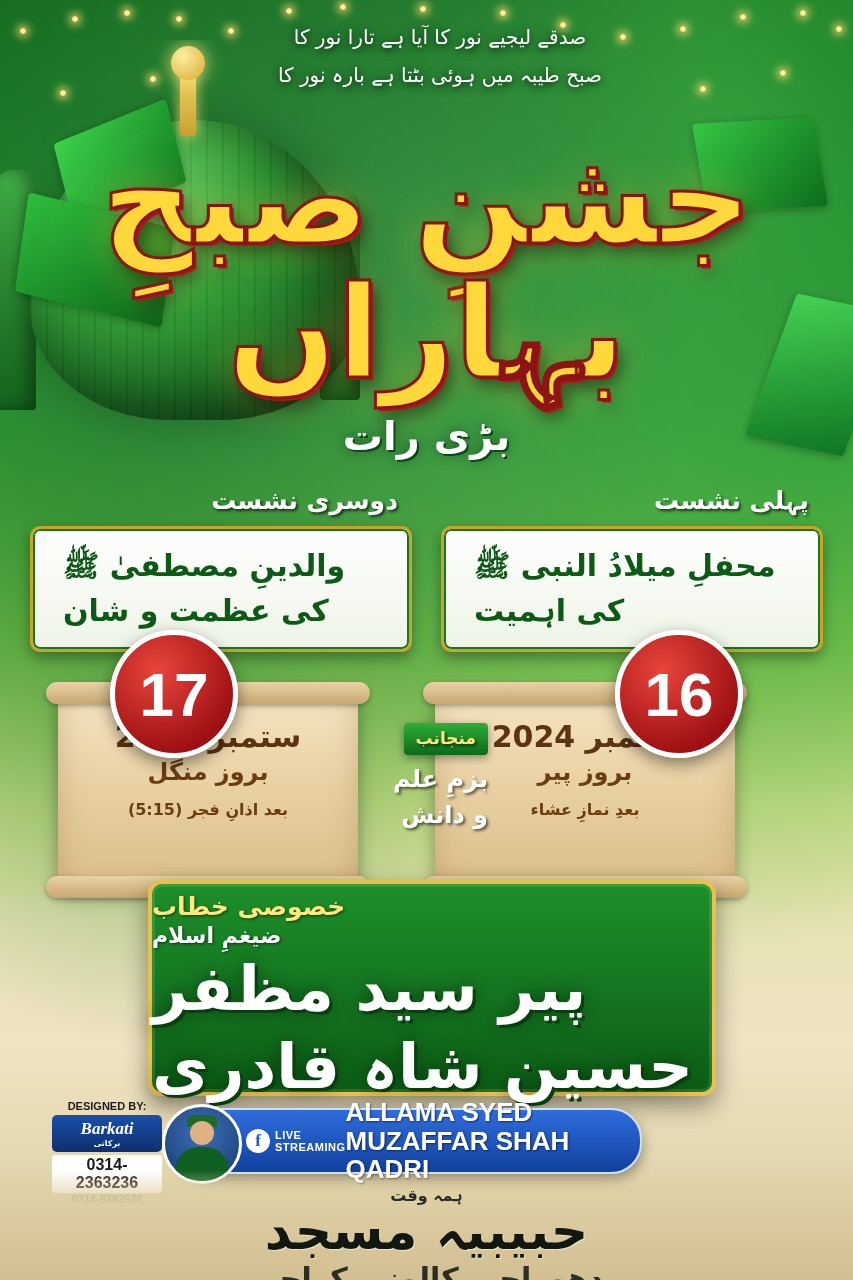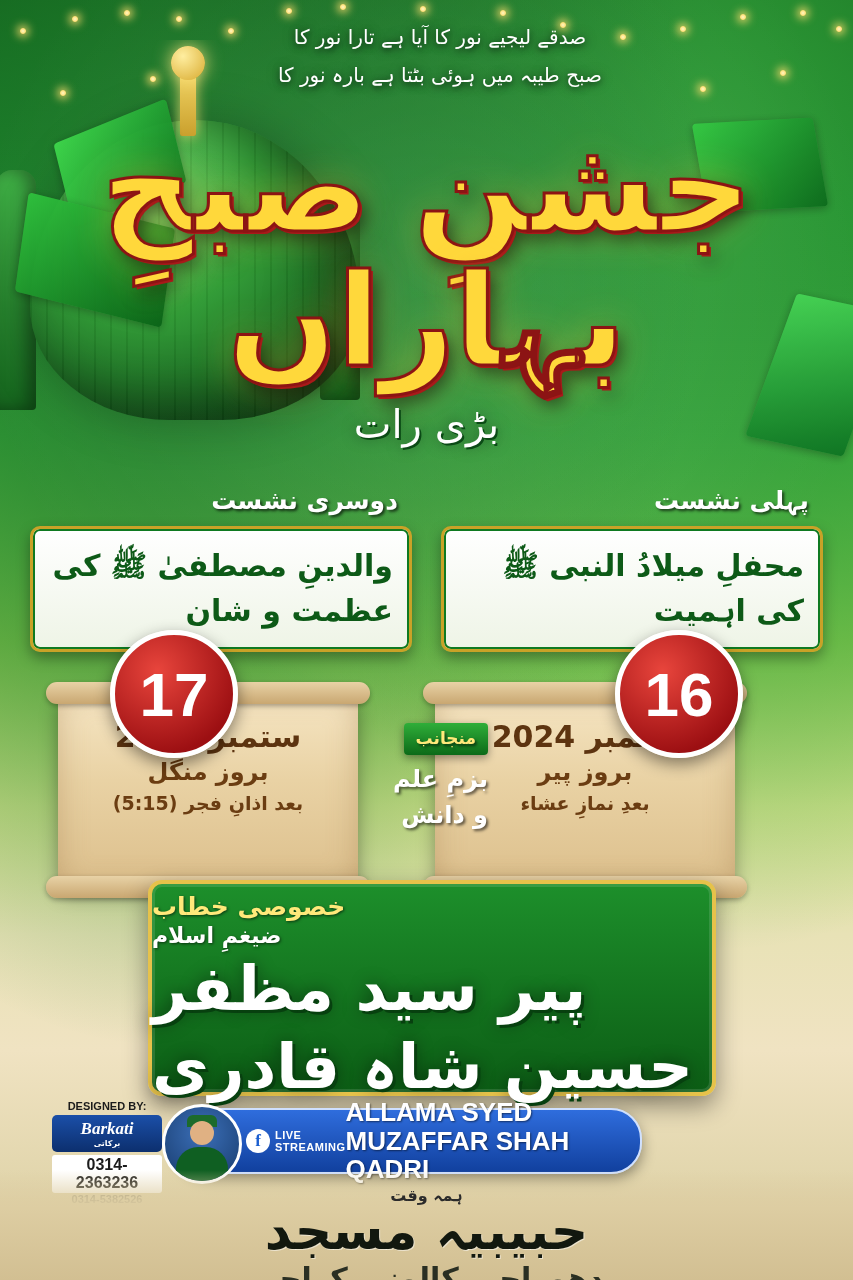--- a/index.html
+++ b/index.html
@@ -71,38 +71,38 @@
   
   .couplet{
     position:absolute;top:18px;left:230px;width:420px;text-align:center;
     color:#ffffff;font-size:20px;line-height:1.9;direction:rtl;
     text-shadow:0 2px 6px rgba(0,0,0,.6), 0 0 14px rgba(0,0,0,.4);
     font-family:"DejaVu Sans", sans-serif;
   }
 
   
   .title-block{
-    position:absolute;top:120px;left:0;width:853px;text-align:center;direction:rtl;
+    position:absolute;top:132px;left:0;width:853px;text-align:center;direction:rtl;
   }
   .title-main{
     font-family:"DejaVu Sans", sans-serif;
     font-size:128px;font-weight:bold;line-height:1.05;
     color:#ffd83b;
     -webkit-text-stroke:3px #8c1414;
     text-shadow:
       0 0 2px #8c1414,
       3px 3px 0 #a81a1a,
       6px 8px 18px rgba(0,0,0,.55),
       0 0 40px rgba(255,200,60,.45);
     letter-spacing:-4px;
   }
   .title-sub{
     margin-top:12px;
     font-family:"DejaVu Sans", sans-serif;
-    font-size:40px;font-weight:normal;color:#ffffff;
+    font-size:40px;font-weight:bold;color:#ffffff;
     text-shadow:2px 2px 0 #0b4a16, 0 0 14px rgba(0,0,0,.5);
     direction:rtl;
   }
 
   
   .sessions{
     position:absolute;top:500px;left:30px;width:793px;
     display:flex;flex-direction:row-reverse;justify-content:space-between;gap:18px;
   }
   .session{
@@ -112,22 +112,22 @@
     position:absolute;right:14px;top:-14px;
     font-family:"DejaVu Sans", sans-serif;
     font-size:25px;font-weight:bold;color:#ffffff;direction:rtl;
     text-shadow:2px 2px 3px rgba(0,0,0,.65);
   }
   .session-box{
     margin-top:26px;
     background:linear-gradient(180deg,#ffffff,#eef4e6);
     border:3px solid #c9a227;border-radius:10px;
     box-shadow:0 6px 14px rgba(0,0,0,.35), inset 0 0 0 2px #0f7a21;
-    padding:14px 16px 16px;
-    text-align:right;direction:rtl;
+    padding:14px 30px 16px;
+    text-align:left;direction:rtl;
   }
   .session-text{
     font-family:"DejaVu Sans", sans-serif;
     font-size:30px;font-weight:bold;color:#0d5a17;line-height:1.5;
   }
 
   
   .scrolls{position:absolute;top:640px;left:0;width:853px;height:260px;}
   .scroll{
     position:absolute;top:52px;width:300px;height:196px;
@@ -143,21 +143,21 @@
   .scroll:before{top:-10px;}
   .scroll:after{bottom:-10px;}
   .scroll.right{right:118px;}
   .scroll.left{left:58px;}
   .scroll-inner{
     position:absolute;inset:26px 14px 14px;direction:rtl;text-align:center;
     font-family:"DejaVu Sans", sans-serif;color:#6b3d12;
   }
   .scroll-date{font-size:30px;font-weight:bold;line-height:1.25;color:#5d3410;}
   .scroll-day{font-size:24px;font-weight:bold;margin-top:2px;}
-  .scroll-time{font-size:19px;font-weight:bold;margin-top:6px;}
+  .scroll-time{font-size:16px;font-weight:bold;margin-top:14px;}
   .day-badge{
     position:absolute;top:-10px;width:118px;height:118px;border-radius:50%;
     background:radial-gradient(circle at 36% 30%,#e8453c,#9c0f12 75%);
     border:5px solid #ffffff;
     box-shadow:0 6px 16px rgba(0,0,0,.45);
     color:#ffffff;font-size:62px;font-weight:bold;
     display:flex;align-items:center;justify-content:center;
     font-family:"Liberation Sans", sans-serif;
   }
   .day-badge.right{right:110px;}

